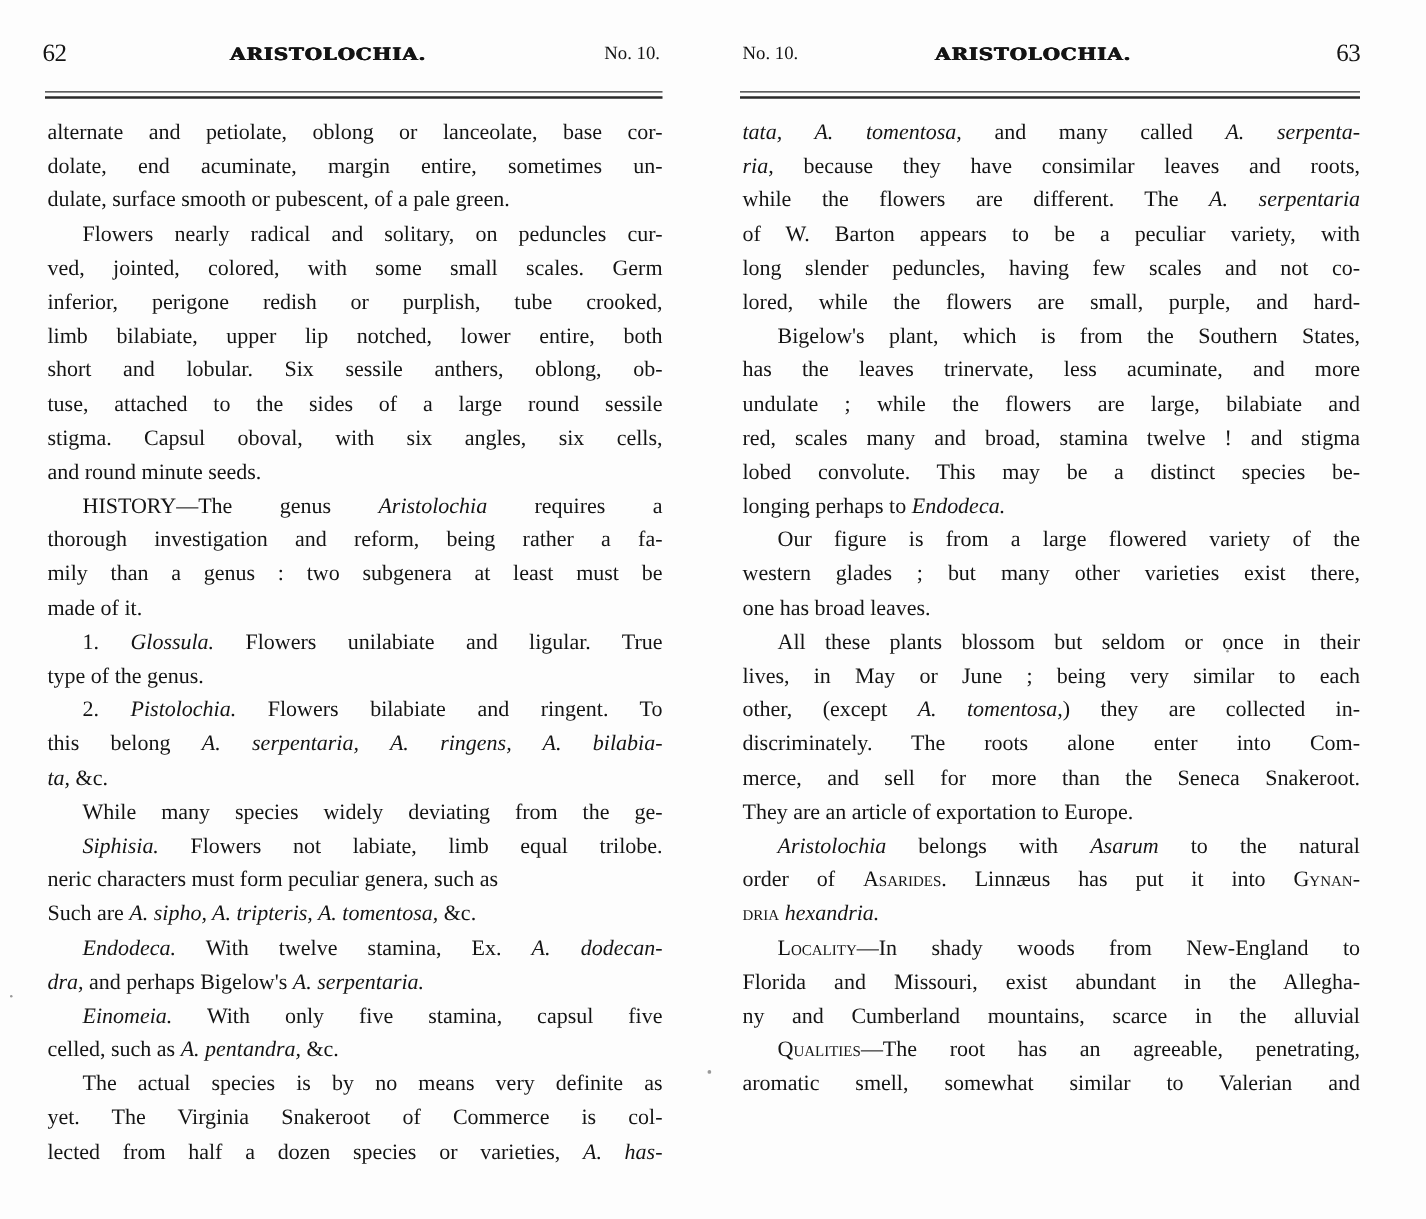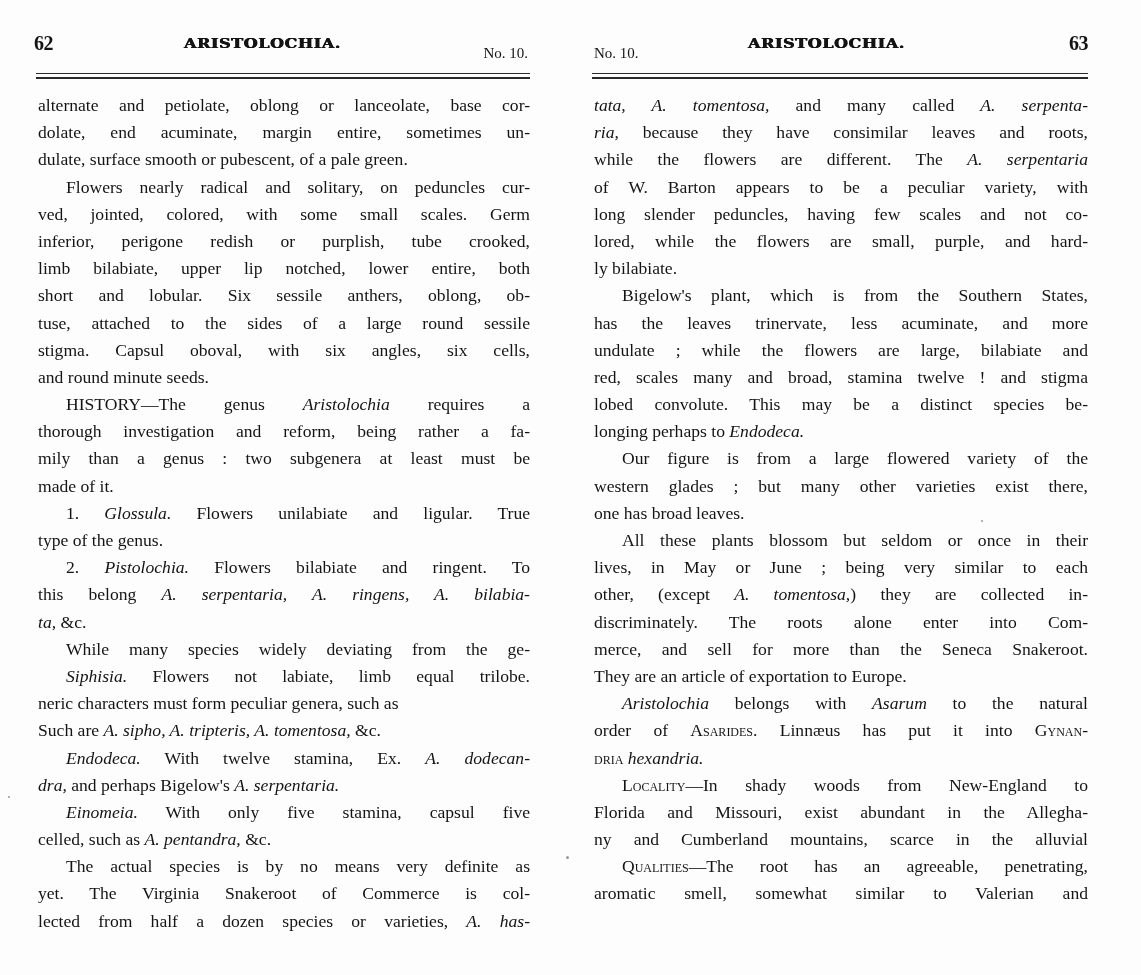--- a/index.html
+++ b/index.html
@@ -27,36 +27,36 @@
       position: absolute;
       top: 32px;
       left: 0;
       right: 0;
       height: 26px;
     }
     .header .num {
       position: absolute;
       top: 0;
       font-size: 20px;
-      font-weight: bold;
+      font-weight: normal;
       letter-spacing: -0.5px;
     }
     .header .title {
       position: absolute;
       top: 2px;
       font-family: "DejaVu Serif", serif;
       font-weight: 900;
       font-size: 16px;
       letter-spacing: 0.6px;
       text-shadow: 0.5px 0 0 #141414, -0.3px 0 0 #141414;
       transform: scaleY(0.85);
     }
     .header .no {
       position: absolute;
-      top: 13px;
+      top: 3px;
       font-size: 15px;
     }
     .page.left .header .num { left: -4px; }
     .page.left .header .title { left: 146px; }
     .page.left .header .no { right: 2px; }
     .page.right .header .no { left: 0; }
     .page.right .header .title { left: 154px; }
     .page.right .header .num { right: 0; }
 
     .rule {
@@ -150,21 +150,20 @@
     <span class="num">63</span>
   </div>
   <div class="rule"></div>
   <div class="body-text">
       <span class="line"><em>tata, A. tomentosa,</em> and many called <em>A. serpenta-</em></span>
       <span class="line"><em>ria,</em> because they have consimilar leaves and roots,</span>
       <span class="line">while the flowers are different. The <em>A. serpentaria</em></span>
       <span class="line">of W. Barton appears to be a peculiar variety, with</span>
       <span class="line">long slender peduncles, having few scales and not co-</span>
       <span class="line">lored, while the flowers are small, purple, and hard-</span>
-      <span class="line last">ly bilabiate.</span>
       <span class="line indent">Bigelow's plant, which is from the Southern States,</span>
       <span class="line">has the leaves trinervate, less acuminate, and more</span>
       <span class="line">undulate ; while the flowers are large, bilabiate and</span>
       <span class="line">red, scales many and broad, stamina twelve ! and stigma</span>
       <span class="line">lobed convolute. This may be a distinct species be-</span>
       <span class="line last">longing perhaps to <em>Endodeca.</em></span>
       <span class="line indent">Our figure is from a large flowered variety of the</span>
       <span class="line">western glades ; but many other varieties exist there,</span>
       <span class="line last">one has broad leaves.</span>
       <span class="line indent">All these plants blossom but seldom or once in their</span>

